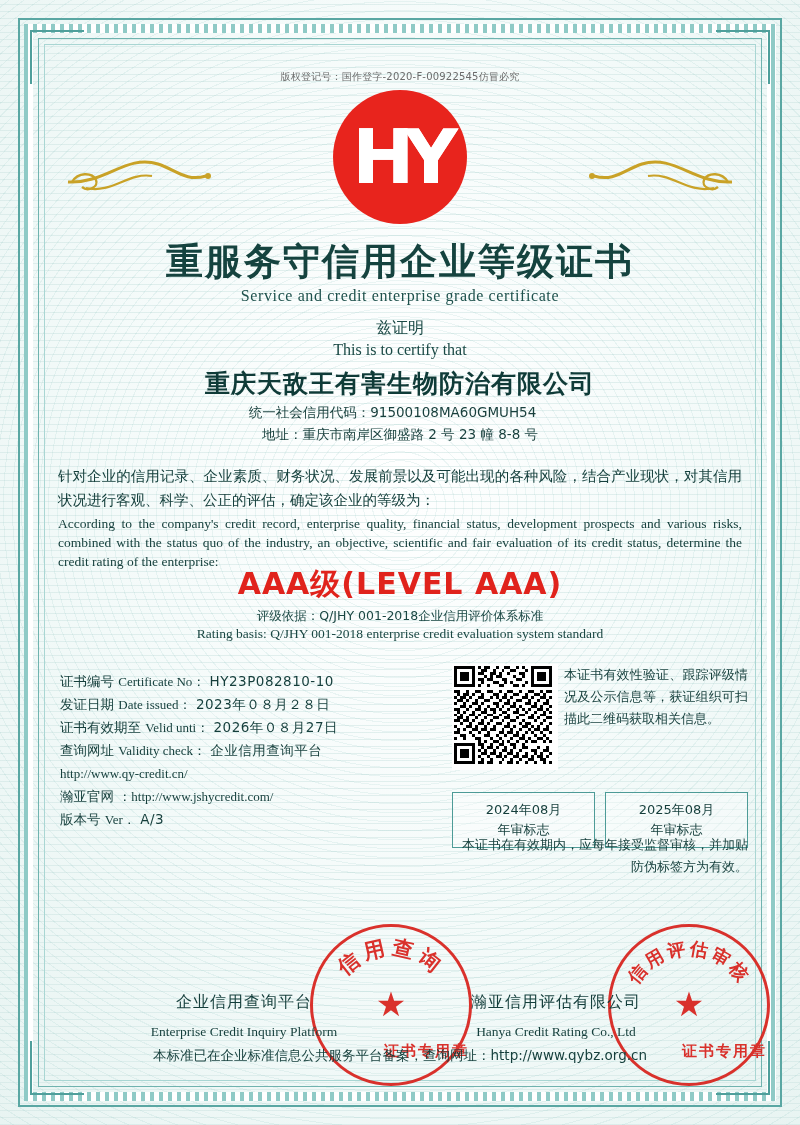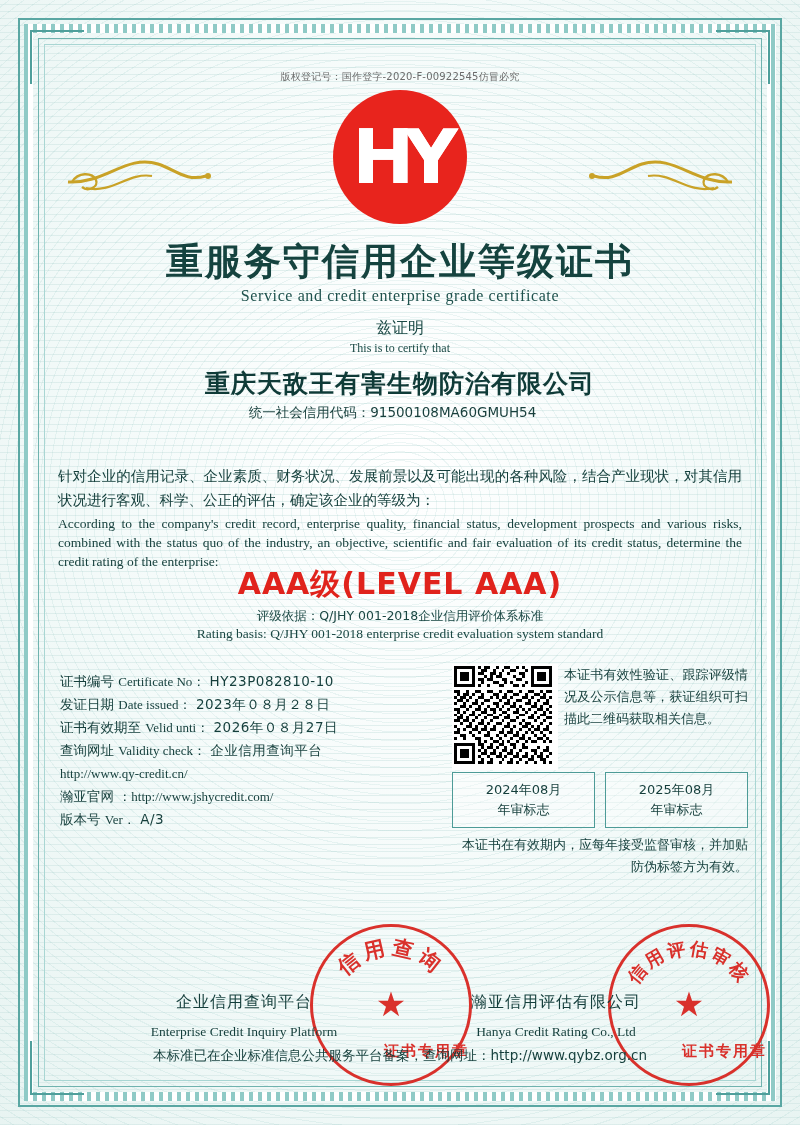--- a/index.html
+++ b/index.html
@@ -181,21 +181,21 @@
     font-family: "DejaVu Sans", sans-serif;
     font-size: 16px;
     color: #1b4a46;
   }
   .certify-en {
     position: absolute;
     top: 289px;
     left: 0; right: 0;
     text-align: center;
     font-family: "Liberation Serif", serif;
-    font-size: 12px;
+    font-size: 16px;
     color: #1b4a46;
   }
 
   .company-name {
     position: absolute;
     top: 315px;
     left: 0; right: 0;
     text-align: center;
     font-family: "DejaVu Sans", sans-serif;
     font-weight: bold;
@@ -312,21 +312,21 @@
     width: 184px;
     font-family: Liberation Sans, sans-serif;
     font-size: 13px;
     line-height: 22px;
     color: #143e3b;
     text-align: justify;
   }
 
   .year-boxes {
     position: absolute;
-    top: 720px;
+    top: 740px;
     left: 400px;
     width: 296px;
     display: flex;
     gap: 10px;
     border-radius: 12px;
   }
   .year-box {
     flex: 1;
     border: 1px solid #4d9b97;
     height: 54px;
@@ -466,20 +466,21 @@
     </div>
 
     <div class="title-cn">重服务守信用企业等级证书</div>
     <div class="title-en">Service and credit enterprise grade certificate</div>
 
     <div class="certify-cn">兹证明</div>
     <div class="certify-en">This is to certify that</div>
 
     <div class="company-name">重庆天敌王有害生物防治有限公司</div>
     <div class="credit-code">统一社会信用代码：91500108MA60GMUH54</div>
+    <div class="address">地址：重庆市南岸区御盛路 2 号 23 幢 8-8 号</div>
 
     <div class="para">
       <div class="para-cn">针对企业的信用记录、企业素质、财务状况、发展前景以及可能出现的各种风险，结合产业现状，对其信用状况进行客观、科学、公正的评估，确定该企业的等级为：</div>
       <div class="para-en">According to the company's credit record, enterprise quality, financial status, development prospects and various risks, combined with the status quo of the industry, an objective, scientific and fair evaluation of its credit status, determine the credit rating of the enterprise:</div>
     </div>
 
     <div class="level">AAA级(LEVEL AAA)</div>
 
     <div class="basis-cn">评级依据：Q/JHY 001-2018企业信用评价体系标准</div>
     <div class="basis-en">Rating basis: Q/JHY 001-2018 enterprise credit evaluation system standard</div>

